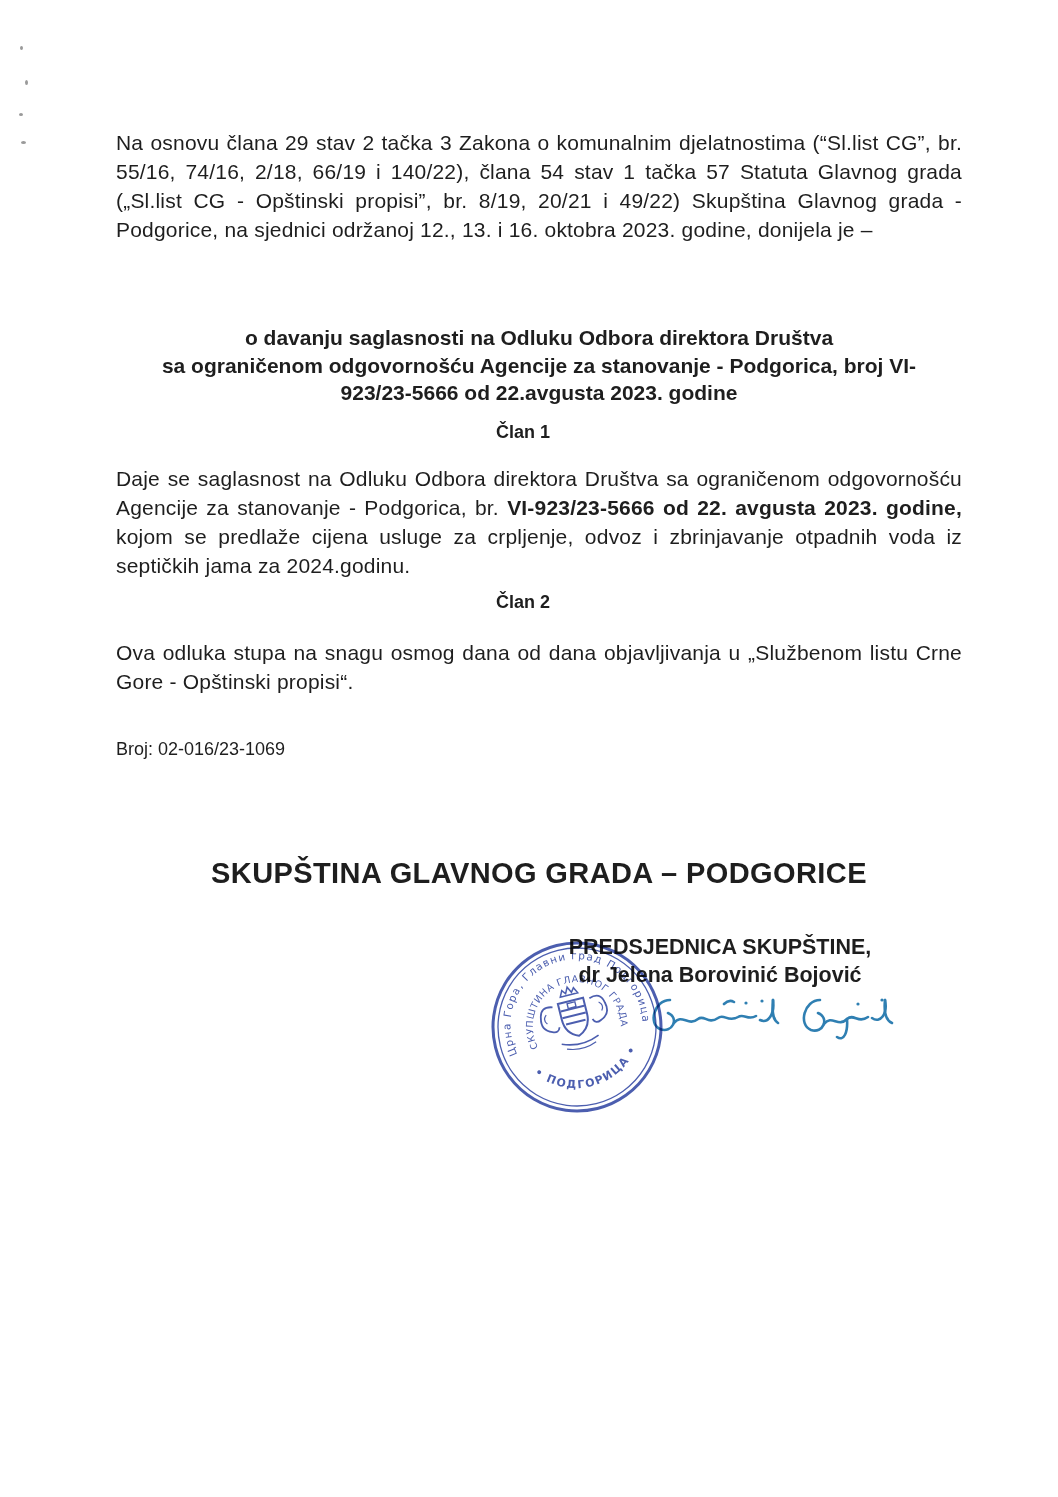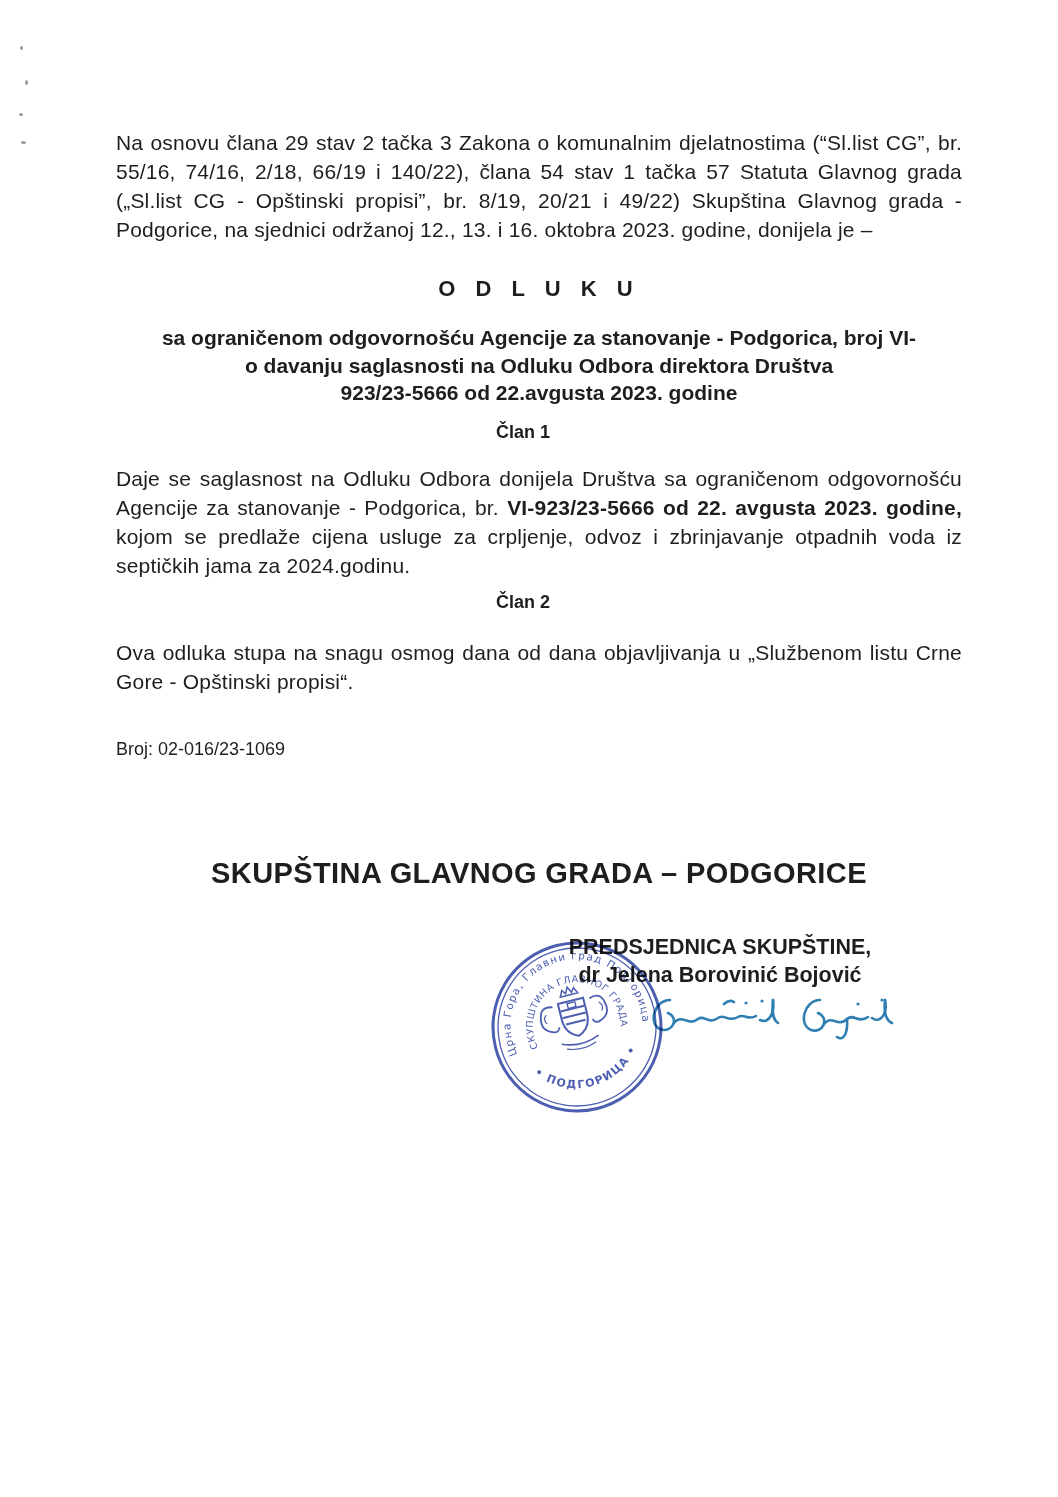--- a/index.html
+++ b/index.html
@@ -56,32 +56,31 @@
 
 <div class="page">
 
   <div class="speck" style="left:20px;top:46px;width:3px;height:4px;"></div>
   <div class="speck" style="left:25px;top:80px;width:3px;height:5px;"></div>
   <div class="speck" style="left:19px;top:113px;width:4px;height:3px;"></div>
   <div class="speck" style="left:21px;top:141px;width:5px;height:3px;"></div>
 
   <div class="content body-text" style="top:128px;">Na osnovu člana 29 stav 2 tačka 3 Zakona o komunalnim djelatnostima (“Sl.list CG”, br. 55/16, 74/16, 2/18, 66/19 i 140/22), člana 54 stav 1 tačka 57 Statuta Glavnog grada („Sl.list CG - Opštinski propisi”, br. 8/19, 20/21 i 49/22) Skupština Glavnog grada - Podgorice, na sjednici održanoj 12., 13. i 16. oktobra 2023. godine, donijela je –</div>
 
-  <div class="title-odluku">O D L U K U</div>
 
   <div class="subtitle">
+    <div>o davanju saglasnosti na Odluku Odbora direktora Društva</div>
     <div>sa ograničenom odgovornošću Agencije za stanovanje - Podgorica, broj VI-</div>
-    <div>o davanju saglasnosti na Odluku Odbora direktora Društva</div>
     <div>923/23-5666 od 22.avgusta 2023. godine</div>
   </div>
 
   <div class="clan" style="top:422px;">Član 1</div>
 
   <div class="content body-text" style="top:464px;">
-    <span>Daje se saglasnost na Odluku Odbora donijela Društva sa ograničenom odgovornošću Agencije za stanovanje - Podgorica, br. </span><span class="bold">VI-923/23-5666 od 22. avgusta 2023. godine,</span><span> kojom se predlaže cijena usluge za crpljenje, odvoz i zbrinjavanje otpadnih voda iz septičkih jama za 2024.godinu.</span>
+    <span>Daje se saglasnost na Odluku Odbora direktora Društva sa ograničenom odgovornošću Agencije za stanovanje - Podgorica, br. </span><span class="bold">VI-923/23-5666 od 22. avgusta 2023. godine,</span><span> kojom se predlaže cijena usluge za crpljenje, odvoz i zbrinjavanje otpadnih voda iz septičkih jama za 2024.godinu.</span>
   </div>
 
   <div class="clan" style="top:592px;">Član 2</div>
 
   <div class="content body-text" style="top:638px;">Ova odluka stupa na snagu osmog dana od dana objavljivanja u „Službenom listu Crne Gore - Opštinski propisi“.</div>
 
   <div class="content" style="top:735px;">
     <div class="footer-line">Broj: 02-016/23-1069</div>
   </div>
 

